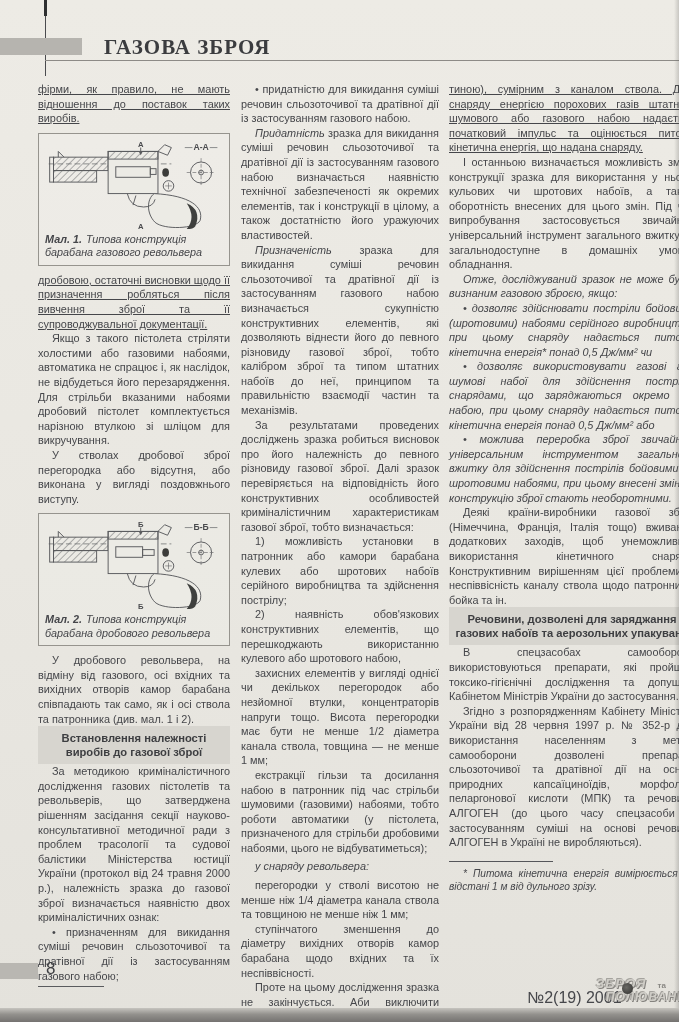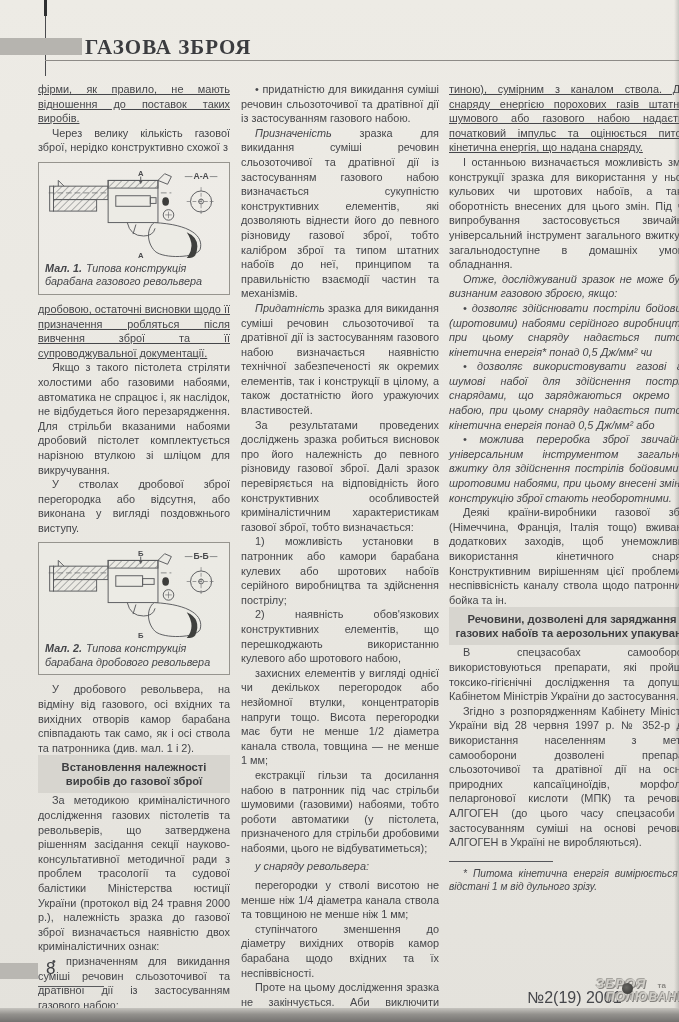--- a/index.html
+++ b/index.html
@@ -3,21 +3,21 @@
 <meta charset="utf-8">
 <style>
   html,body{margin:0;padding:0;background:#9a9894;}
   .page{position:relative;width:679px;height:1022px;overflow:hidden;
         background:linear-gradient(180deg,#edebe5 0%,#e9e7e1 55%,#e4e2dc 100%);
         font-family:"Liberation Sans","DejaVu Sans",sans-serif;color:#45464a;}
   
   .vrule{position:absolute;left:45px;top:0;width:1px;height:76px;background:#4a4b4e;}
   .vrule-tick{position:absolute;left:44px;top:0;width:3px;height:16px;background:#2e2f31;}
   .title-bar{position:absolute;left:0;top:38px;width:82px;height:17px;background:#b6b4af;}
-  .page-title{position:absolute;left:85px;top:35px;font-family:"Liberation Serif","DejaVu Serif",serif;
+  .page-title{position:absolute;left:104px;top:35px;font-family:"Liberation Serif","DejaVu Serif",serif;
         font-weight:bold;font-size:21px;letter-spacing:1px;color:#3b3c3f;}
   .head-rule{position:absolute;left:45px;top:60px;width:634px;height:1px;background:#8d8b87;}
   
   .col{position:absolute;top:82px;font-size:10.9px;line-height:14.6px;text-align:justify;}
   #col1{left:38px;width:192px;}
   #col2{left:241px;width:198px;}
   #col3{left:449px;width:246px;}
   .col p{margin:0;text-indent:14px;}
   .col p.ni{text-indent:0;text-decoration:underline;}
   .col p.it{font-style:italic;}
@@ -69,21 +69,20 @@
   </svg>
 
   <div class="vrule"></div>
   <div class="vrule-tick"></div>
   <div class="title-bar"></div>
   <div class="page-title">ГАЗОВА ЗБРОЯ</div>
   <div class="head-rule"></div>
 
   <div class="col" id="col1">
     <p class="ni">фірми, як правило, не мають відношення до поставок таких виробів.</p>
-    <p>Через велику кількість газової зброї, нерідко конструктивно схожої з</p>
 
     <div class="figure">
       <svg class="gun" viewBox="0 0 182 96">
         <line x1="2" y1="27" x2="130" y2="27" stroke-dasharray="6 3" stroke-width="0.7"></line>
         <rect x="3" y="20" width="4" height="26"></rect>
         <rect x="7" y="20" width="57" height="14" fill="url(#hatch)"></rect>
         <rect x="7" y="34" width="45" height="12" fill="url(#hatch)"></rect>
         <line x1="12" y1="20" x2="12" y2="14"></line>
           <line x1="12" y1="14" x2="18" y2="20"></line>
         <rect x="64" y="14" width="52" height="44" fill="#ecebe5"></rect>
@@ -159,22 +158,22 @@
     </div>
 
     <p>У дробового револьвера, на відміну від газового, осі вхідних та вихідних отворів камор барабана співпадають так само, як і осі ствола та патронника (див. мал. 1 і 2).</p>
     <p class="sec-head">Встановлення належності виробів до газової зброї</p>
     <p>За методикою криміналістичного дослідження газових пістолетів та револьверів, що затверджена рішенням засідання секції науково-консультативної методичної ради з проблем трасології та судової балістики Міністерства юстиції України (протокол від 24 травня 2000 р.), належність зразка до газової зброї визначається наявністю двох криміналістичних ознак:</p>
     <p>• призначенням для викидання суміші речовин сльозоточивої та дратівної дії із застосуванням газового набою;</p>
   </div>
 
   <div class="col" id="col2">
     <p>• придатністю для викидання суміші речовин сльозоточивої та дратівної дії із застосуванням газового набою.</p>
+    <p><span class="lead">Придатність</span><span> зразка для викидання суміші речовин сльозоточивої та дратівної дії із застосуванням газового набою визначається наявністю технічної забезпеченості як окремих елементів, так і конструкції в цілому, а також достатністю його уражуючих властивостей.</span></p>
     <p><span class="lead">Призначеність</span><span> зразка для викидання суміші речовин сльозоточивої та дратівної дії із застосуванням газового набою визначається сукупністю конструктивних елементів, які дозволяють віднести його до певного різновиду газової зброї, тобто калібром зброї та типом штатних набоїв до неї, принципом та правильністю взаємодії частин та механізмів.</span></p>
-    <p><span class="lead">Придатність</span><span> зразка для викидання суміші речовин сльозоточивої та дратівної дії із застосуванням газового набою визначається наявністю технічної забезпеченості як окремих елементів, так і конструкції в цілому, а також достатністю його уражуючих властивостей.</span></p>
     <p>За результатами проведених досліджень зразка робиться висновок про його належність до певного різновиду газової зброї. Далі зразок перевіряється на відповідність його конструктивних особливостей криміналістичним характеристикам газової зброї, тобто визначається:</p>
     <p>1) можливість установки в патронник або камори барабана кулевих або шротових набоїв серійного виробництва та здійснення пострілу;</p>
     <p>2) наявність обов'язкових конструктивних елементів, що перешкоджають використанню кулевого або шротового набою,</p>
     <p>захисних елементів у вигляді однієї чи декількох перегородок або незйомної втулки, концентраторів напруги тощо. Висота перегородки має бути не менше 1/2 діаметра канала ствола, товщина — не менше 1 мм;</p>
     <p>екстракції гільзи та досилання набою в патронник під час стрільби шумовими (газовими) набоями, тобто роботи автоматики (у пістолета, призначеного для стрільби дробовими набоями, цього не відбуватиметься);</p>
     <p class="it gap">у снаряду револьвера:</p>
     <p>перегородки у стволі висотою не менше ніж 1/4 діаметра канала ствола та товщиною не менше ніж 1 мм;</p>
     <p>ступінчатого зменшення до діаметру вихідних отворів камор барабана щодо вхідних та їх неспіввісності.</p>
     <p>Проте на цьому дослідження зразка не закінчується. Аби виключити використання нештатних набоїв визначається можливість заряджання зброї снарядами з дульної або казенної частини. Наприклад, якщо це можливо, зразок з дульної частини заряджається кінетичним снарядом (шро-</p>
   </div>

